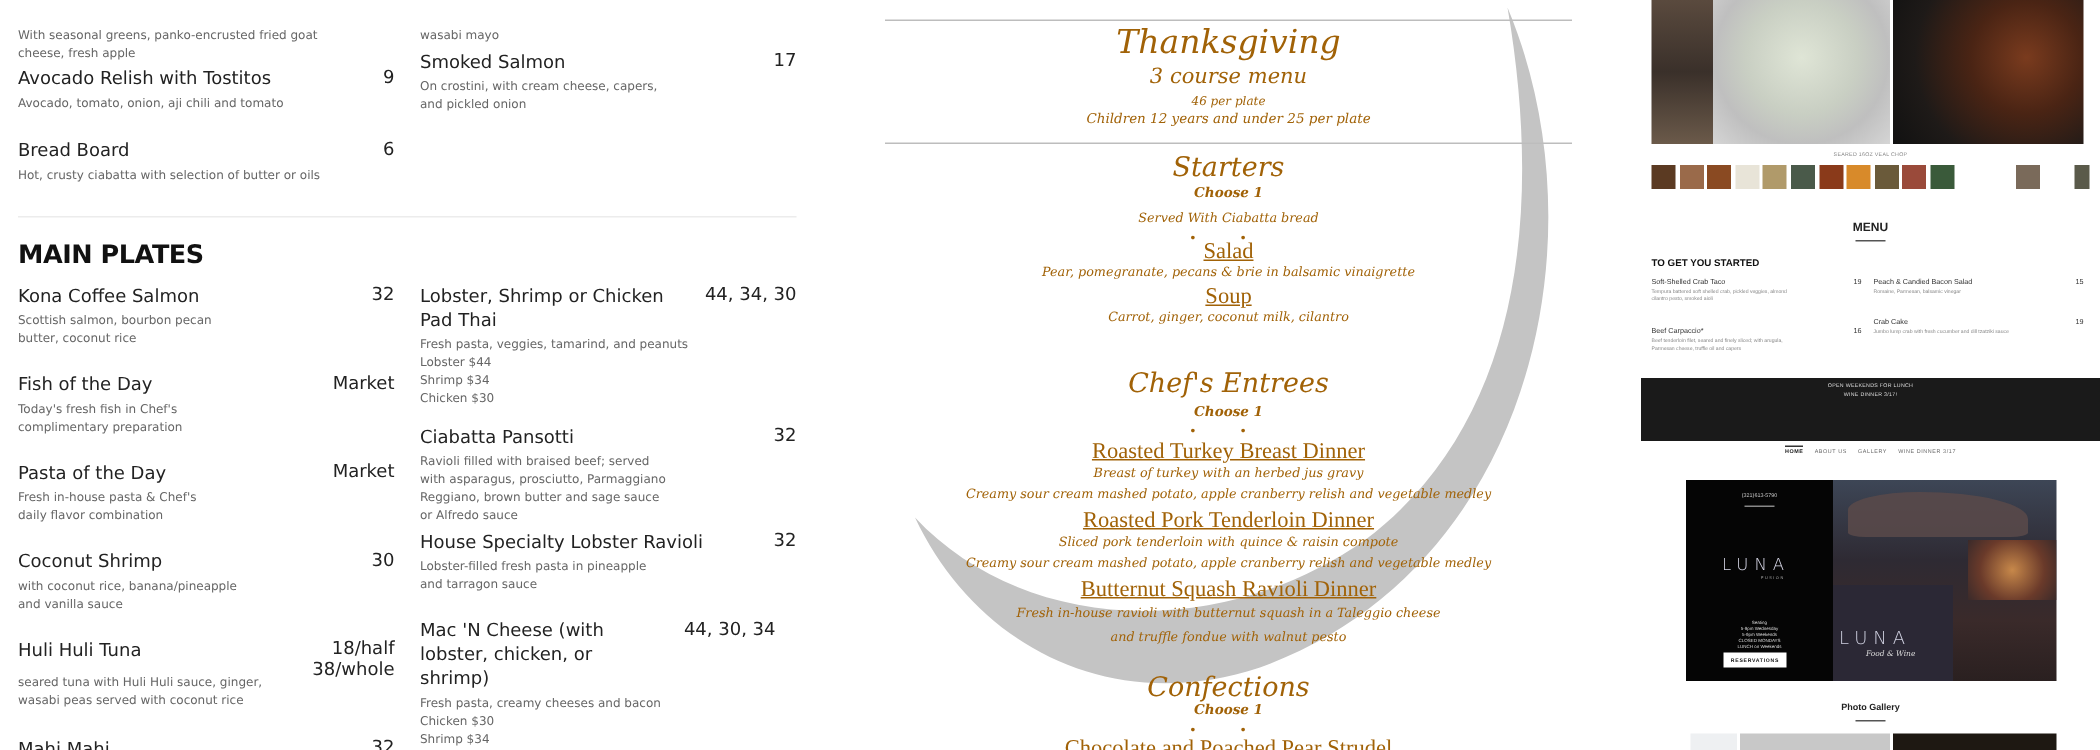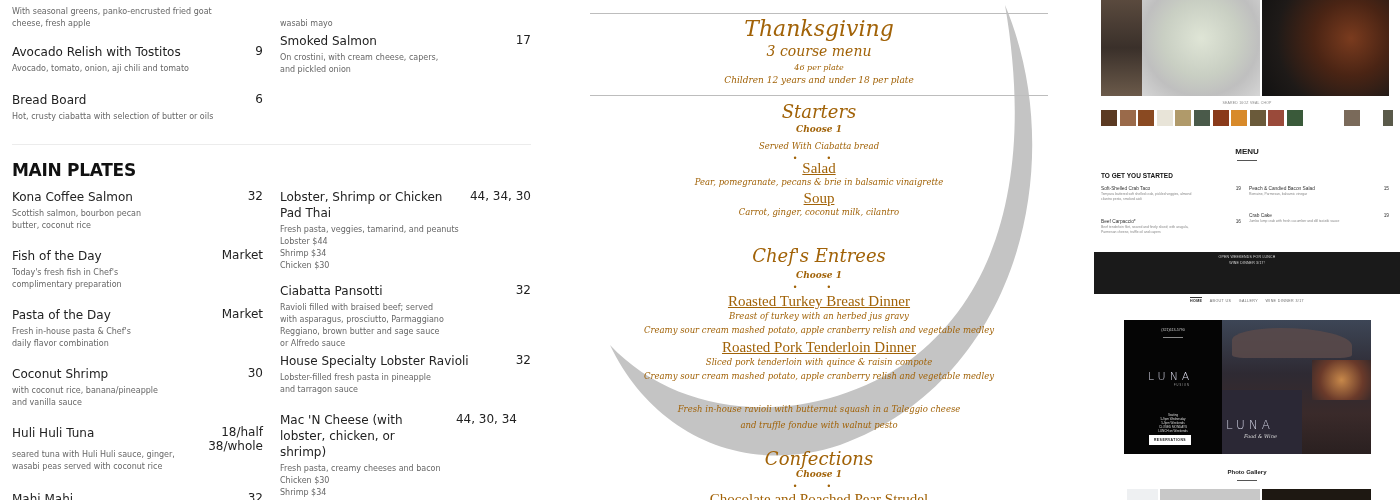--- a/index.html
+++ b/index.html
@@ -54,21 +54,21 @@
   .luna { position: absolute; color: #d8d8e8; letter-spacing: 4px; font-family: "DejaVu Sans", sans-serif; font-weight: 300; }
   .resv { position: absolute; left: 25px; top: 115px; width: 42px; height: 10px; background: #fff; color: #111; font-size: 3.4px; font-weight: bold; letter-spacing: 0.5px; text-align: center; line-height: 10px; }
   .pg { position: absolute; left: 0; width: 306px; top: 469px; text-align: center; font-size: 6px; font-weight: bold; color: #222; }
   .pgline { position: absolute; left: 143px; top: 480px; width: 20px; height: 1px; background: #555; }
 </style>
 </head>
 <body>
 
 <div class="webmenu">
   <div class="item" style="left:12px; top:2px; width:200px;">
-    <div class="desc" style="margin-top:4px">With seasonal greens, panko-encrusted fried goat cheese, fresh apple</div>
+    <div class="desc" style="margin-top:16px">With seasonal greens, panko-encrusted fried goat cheese, fresh apple</div>
   </div>
   <div class="item" style="left:280px; top:2px;">
     <div class="desc" style="margin-top:16px">wasabi mayo</div>
   </div>
 
   <div class="item" style="left:12px; top:44px; width:251px;">
     <div class="name">Avocado Relish with Tostitos</div>
     <div class="price" style="right:0">9</div>
     <div class="desc">Avocado, tomato, onion, aji chili and tomato</div>
   </div>
@@ -147,41 +147,42 @@
 
 <div class="tg">
   <svg class="moon" viewBox="0 0 458 500" width="458" height="500">
     <path d="M 415 5 C 480 160, 430 380, 250 445 C 150 478, 60 430, 20 345 C 90 420, 220 430, 320 360 C 420 285, 440 150, 415 5 Z" fill="#c4c4c4"></path>
   </svg>
 
   <div class="rule" style="top:13px"></div>
   <div class="center script h-title" style="top:16px">Thanksgiving</div>
   <div class="center script h-sub" style="top:43px">3 course menu</div>
   <div class="center script small" style="top:63px">46 per plate</div>
-  <div class="center script" style="top:75px; font-size:9px;">Children 12 years and under 18 per plate</div>
+  <div class="center script" style="top:75px; font-size:9px;">Children 12 years and under 25 per plate</div>
   <div class="rule" style="top:95px"></div>
 
   <div class="center script sec" style="top:101px">Starters</div>
   <div class="center script choose" style="top:124px">Choose 1</div>
   <div class="center script dsc" style="top:141px">Served With Ciabatta bread</div>
   <div class="center dots" style="top:155px">• •</div>
   <div class="center dish" style="top:160px">Salad</div>
   <div class="center script dsc" style="top:177px">Pear, pomegranate, pecans &amp; brie in balsamic vinaigrette</div>
   <div class="center dish" style="top:190px">Soup</div>
   <div class="center script dsc" style="top:207px">Carrot, ginger, coconut milk, cilantro</div>
 
   <div class="center script sec" style="top:245px">Chef's Entrees</div>
   <div class="center script choose" style="top:270px">Choose 1</div>
   <div class="center dots" style="top:284px">• •</div>
   <div class="center dish" style="top:293px">Roasted Turkey Breast Dinner</div>
   <div class="center script dsc" style="top:311px">Breast of turkey with an herbed jus gravy</div>
   <div class="center script dsc" style="top:325px">Creamy sour cream mashed potato, apple cranberry relish and vegetable medley</div>
   <div class="center dish" style="top:339px">Roasted Pork Tenderloin Dinner</div>
   <div class="center script dsc" style="top:357px">Sliced pork tenderloin with quince &amp; raisin compote</div>
   <div class="center script dsc" style="top:371px">Creamy sour cream mashed potato, apple cranberry relish and vegetable medley</div>
+  <div class="center dish" style="top:385px">Butternut Squash Ravioli Dinner</div>
   <div class="center script dsc" style="top:404px">Fresh in-house ravioli with butternut squash in a Taleggio cheese</div>
   <div class="center script dsc" style="top:420px">and truffle fondue with walnut pesto</div>
 
   <div class="center script sec" style="top:448px">Confections</div>
   <div class="center script choose" style="top:469px">Choose 1</div>
   <div class="center dots" style="top:483px">• •</div>
   <div class="center dish" style="top:491px">Chocolate and Poached Pear Strudel</div>
 </div>
 
 <div class="site">

